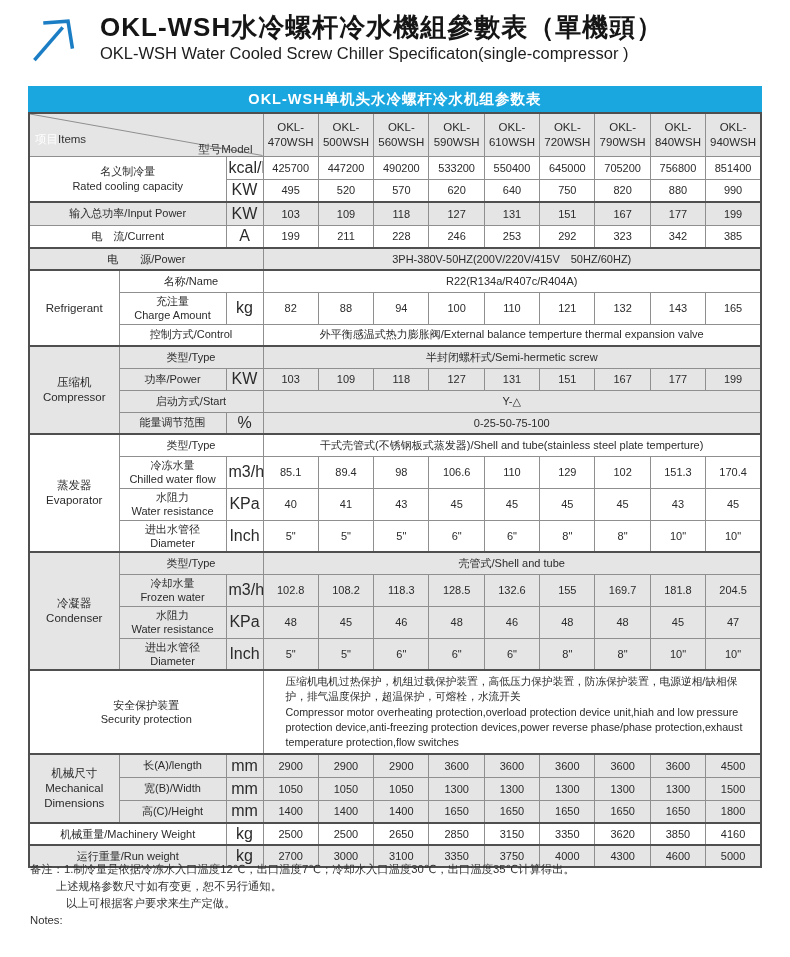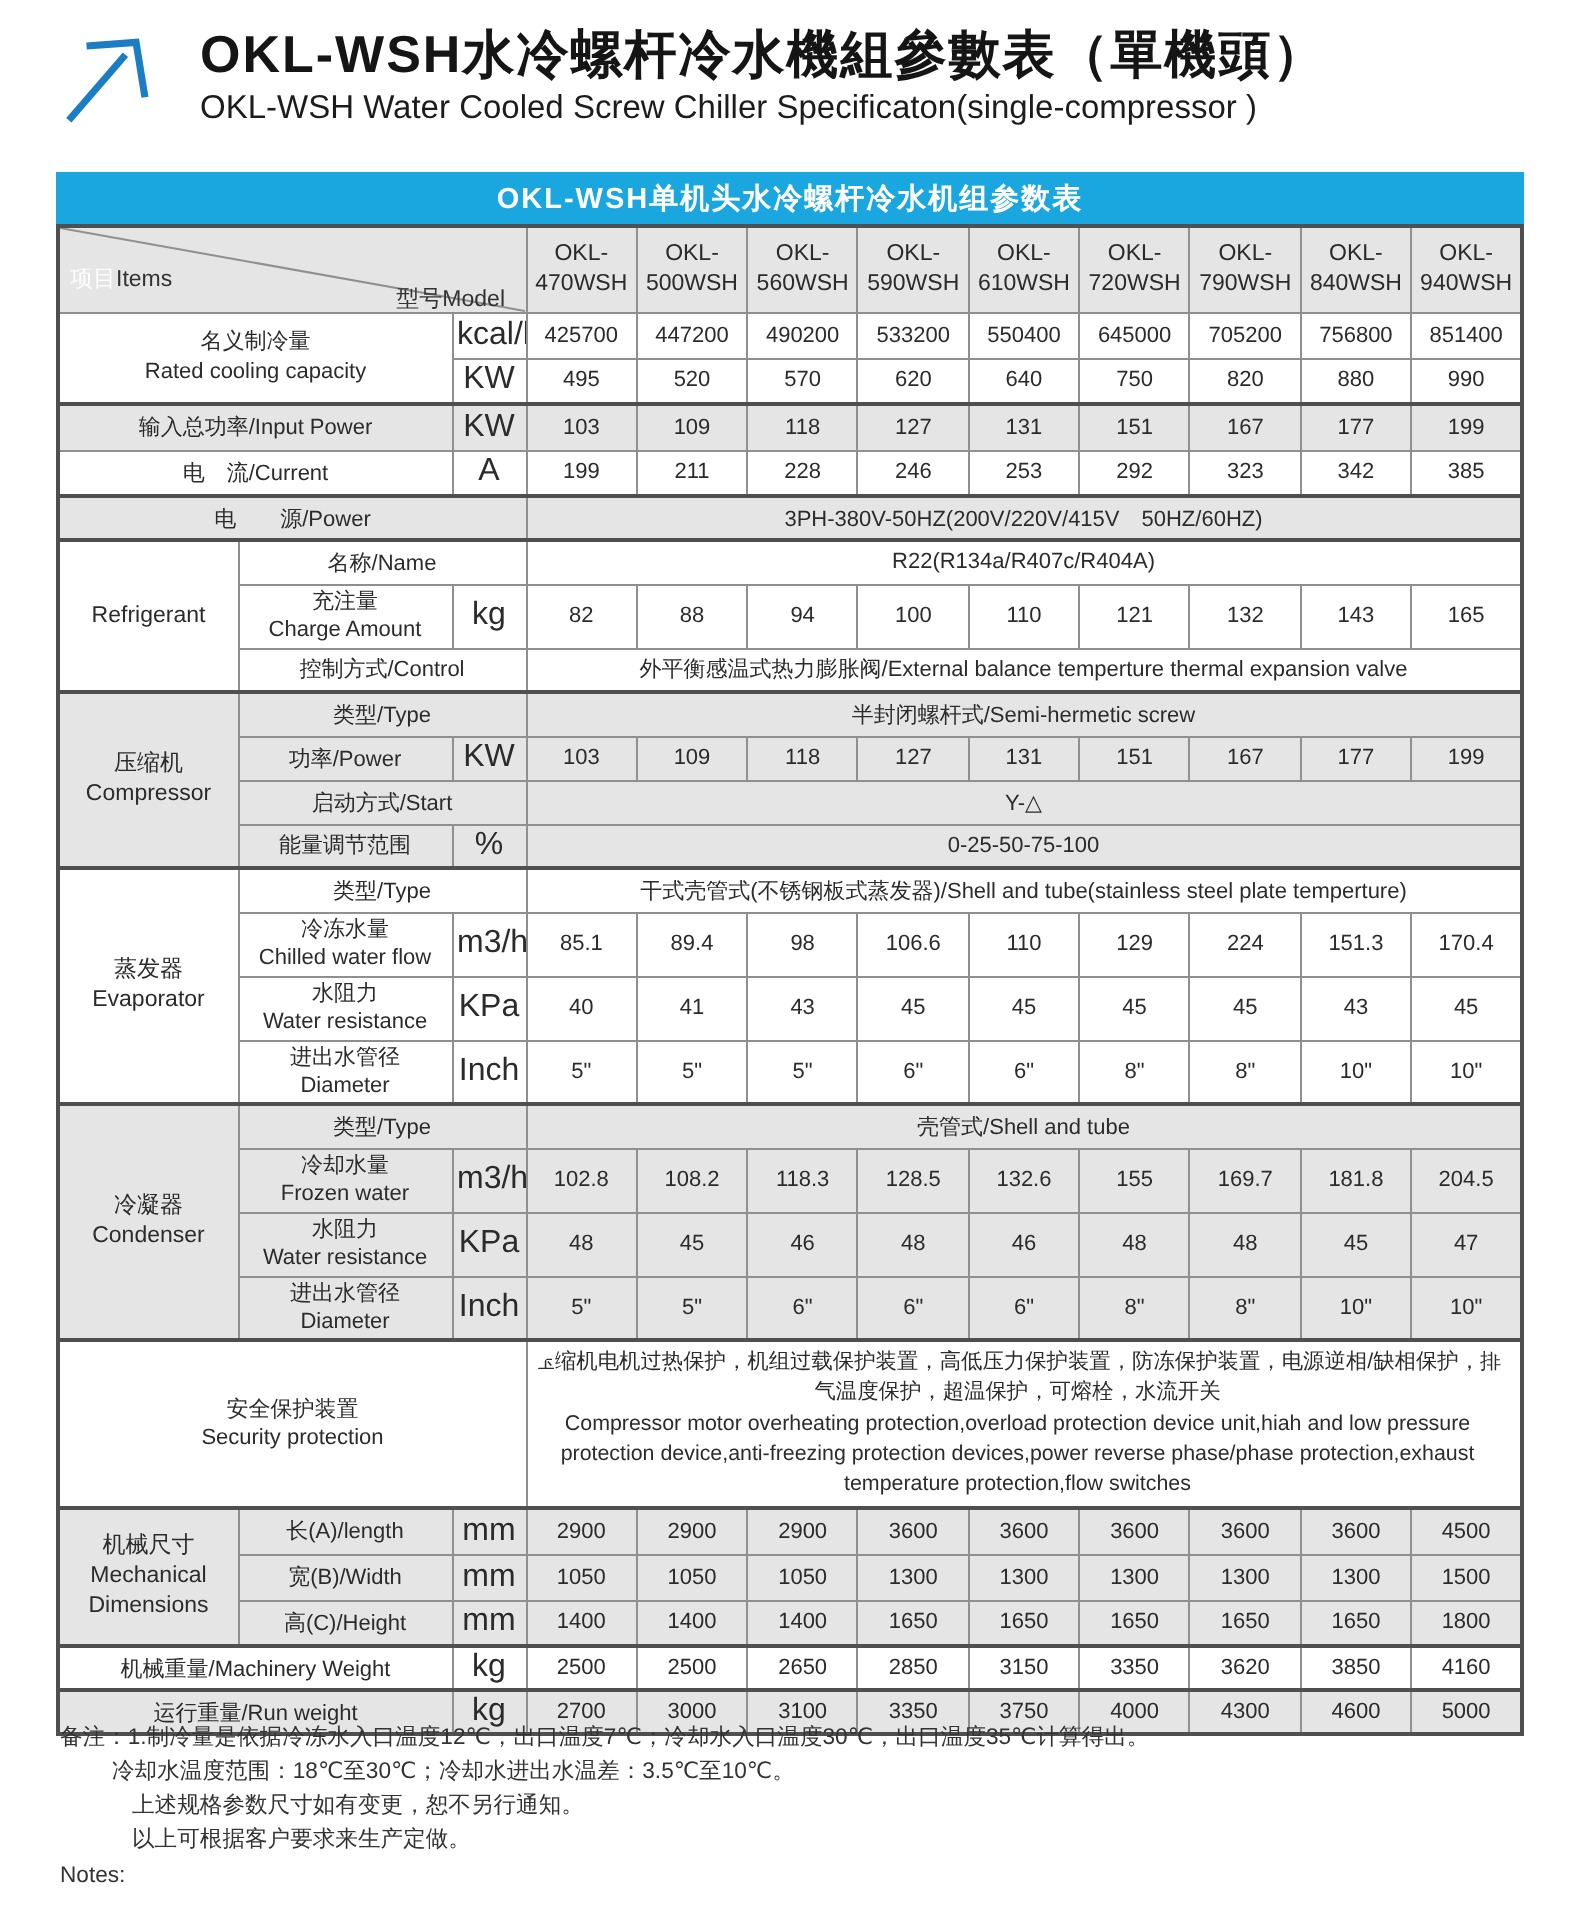--- a/index.html
+++ b/index.html
@@ -48,21 +48,21 @@
   td.u { font-size:16px; }
 
   
   td.corner { position:relative; padding:0; }
   td.corner svg { position:absolute; left:0; top:0; width:100%; height:100%; display:block; }
   .corner .items { position:absolute; left:5px; bottom:9px; font-size:11.5px; }
   .corner .items .zh { color:#fdfdfd; }
   .corner .items .en { color:#333; }
   .corner .model-lab { position:absolute; right:10px; top:28px; font-size:11.5px; color:#333; }
 
-  td.secv { text-align:center; padding:3px 6px 3px 0; font-size:10.7px; line-height:1.42;border-radius:30px; }
+  td.secv { text-align:left; padding:3px 6px 3px 22px; font-size:10.7px; line-height:1.42;border-radius:30px; }
   td.secv .p { margin:0; }
 
   
   .notes { position:absolute; left:30px; top:861px; width:752px; font-size:11.3px; color:#333; line-height:1.52; }
   .notes p { margin:0; }
   .notes-zh p:nth-child(2) { padding-left:26px; }
   .notes-zh p:nth-child(3),
   .notes-zh p:nth-child(4),
   .notes-zh p:nth-child(5) { padding-left:36px; }
   .notes-title { margin-top:1px; }
@@ -280,21 +280,21 @@
         <span class="l1">冷冻水量</span>
           <span class="l2">Chilled water flow</span>
       </td>
       <td class="u">m3/h</td>
     <td class="val">85.1</td>
         <td class="val">89.4</td>
         <td class="val">98</td>
         <td class="val">106.6</td>
         <td class="val">110</td>
         <td class="val">129</td>
-        <td class="val">224</td>
+        <td class="val">102</td>
         <td class="val">151.3</td>
         <td class="val">170.4</td>
       </tr>
     <tr class="t32">
       <td class="rl">
         <span class="l1">水阻力</span>
           <span class="l2">Water resistance</span>
       </td>
       <td class="u">KPa</td>
     <td class="val">40</td>
@@ -461,19 +461,18 @@
         <td class="val">4300</td>
         <td class="val">4600</td>
         <td class="val">5000</td>
       </tr>
   </tbody>
 </table>
 
 <div class="notes">
   <div class="notes-zh">
       <p class="nz">备注：1.制冷量是依据冷冻水入口温度12℃，出口温度7℃；冷却水入口温度30℃，出口温度35℃计算得出。</p>
-      <p class="nz">冷却水温度范围：18℃至30℃；冷却水进出水温差：3.5℃至10℃。</p>
       <p class="nz">上述规格参数尺寸如有变更，恕不另行通知。</p>
       <p class="nz">以上可根据客户要求来生产定做。</p>
     </div>
   <p class="notes-title">Notes:</p>
 
 </div>
 
 </body></html>

